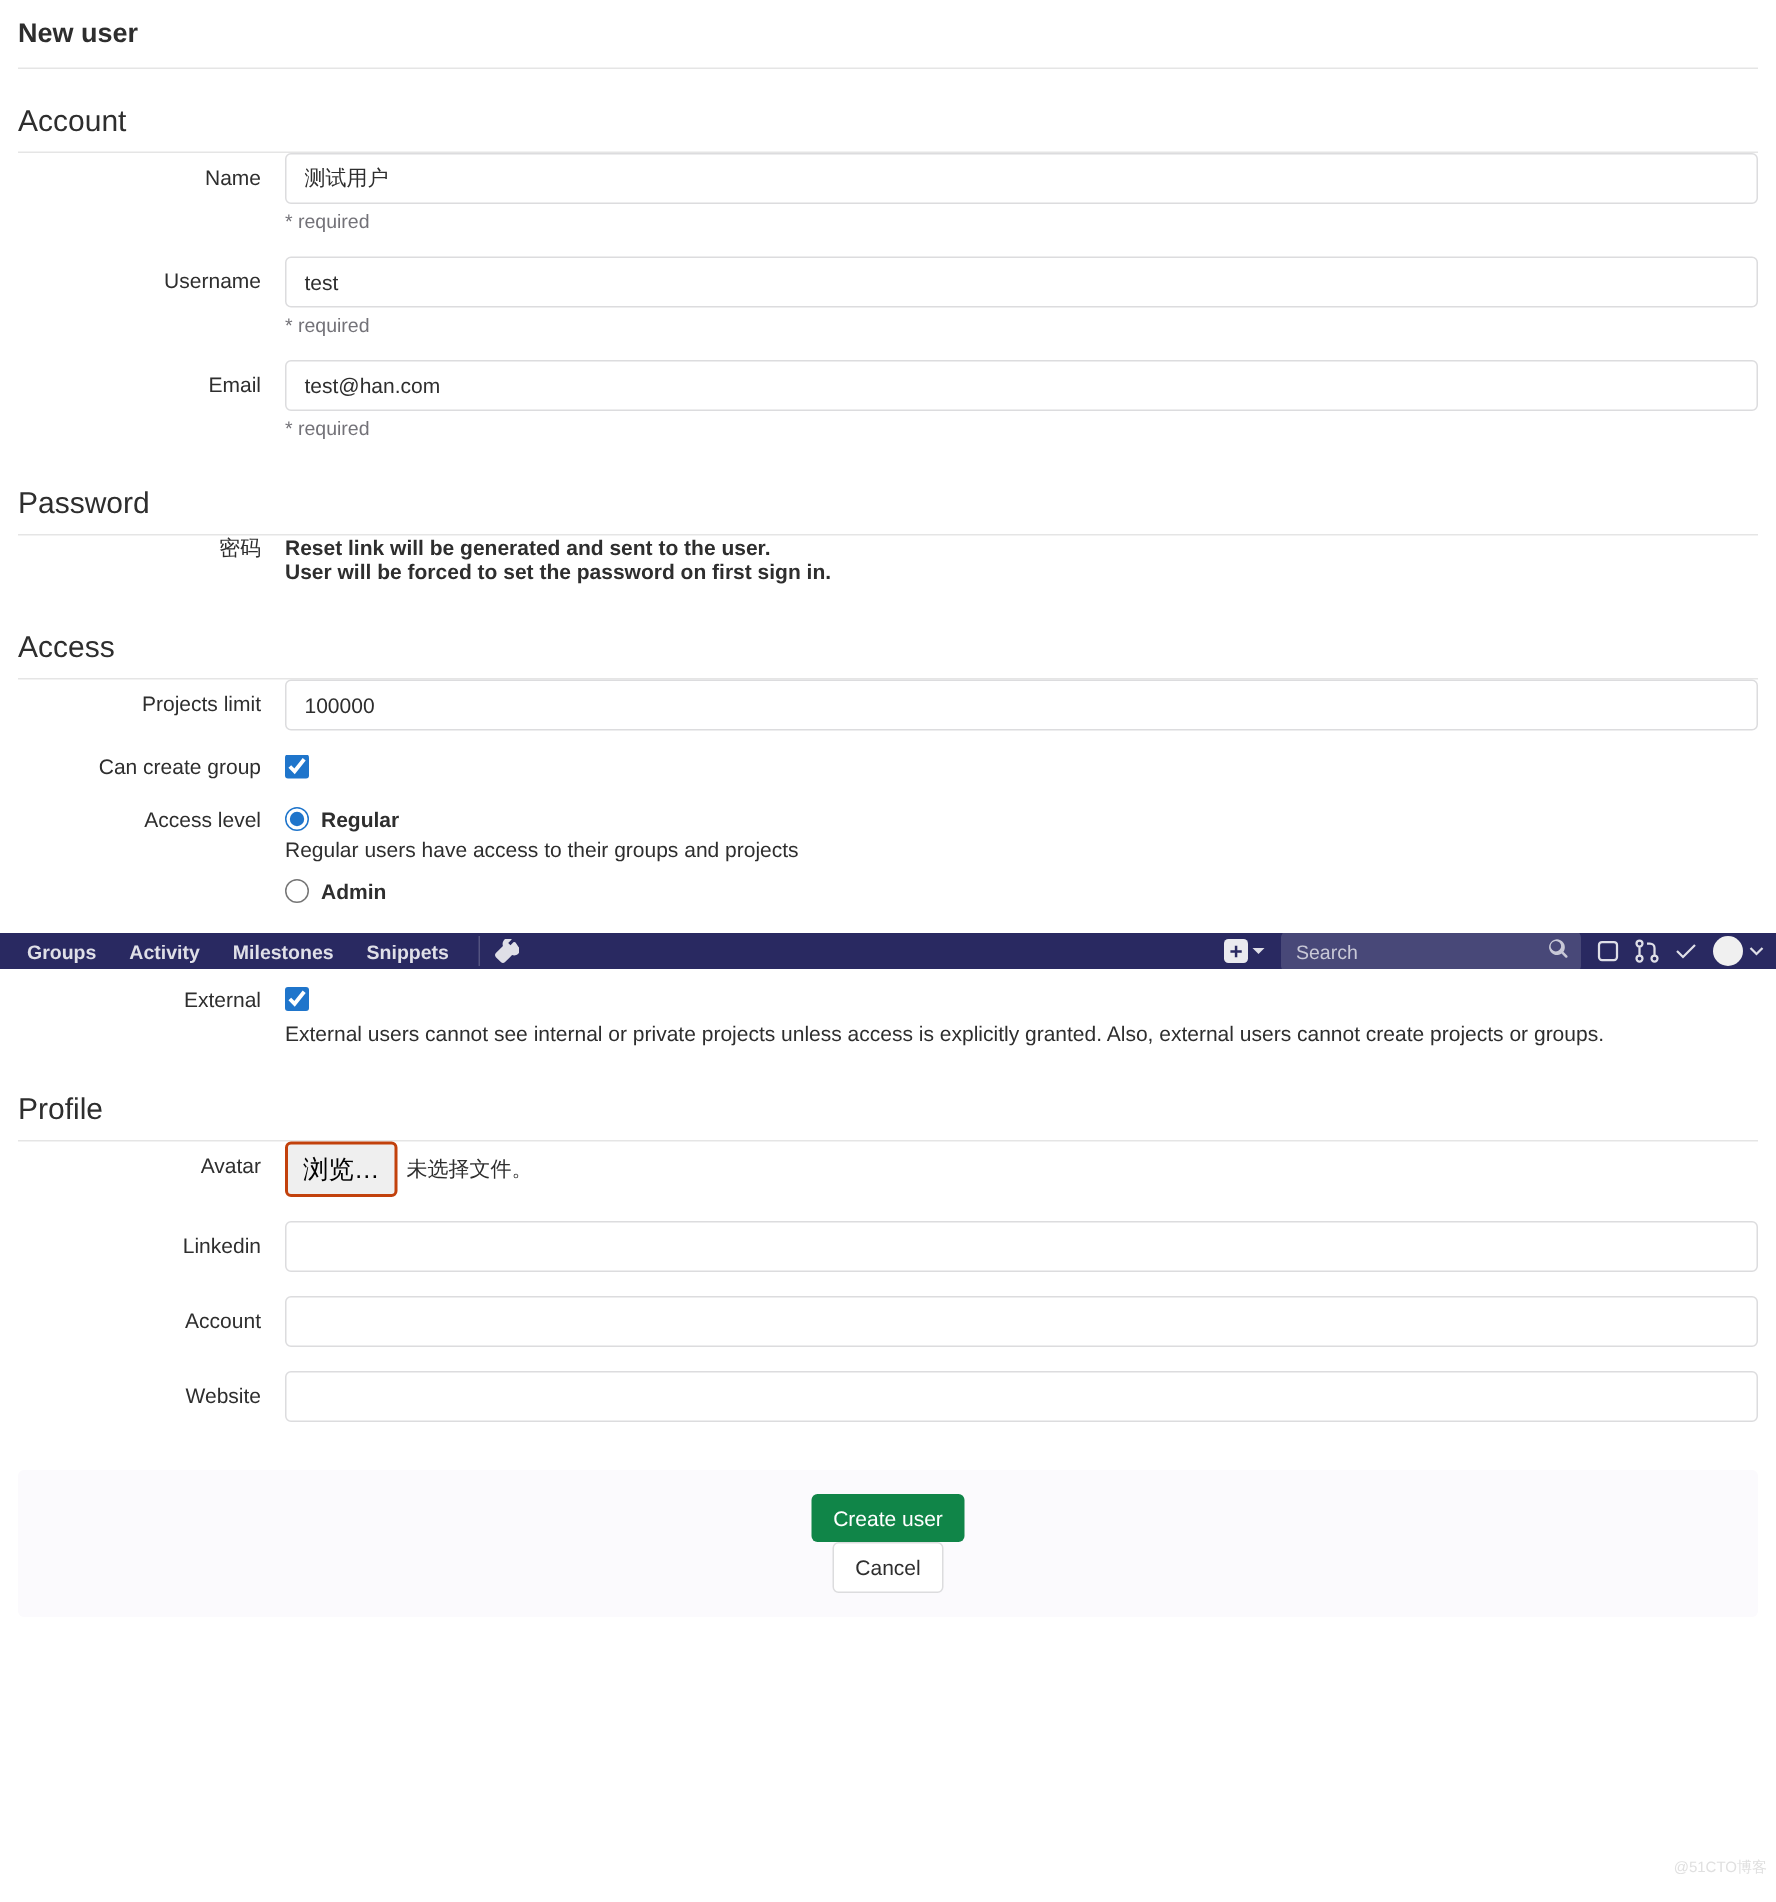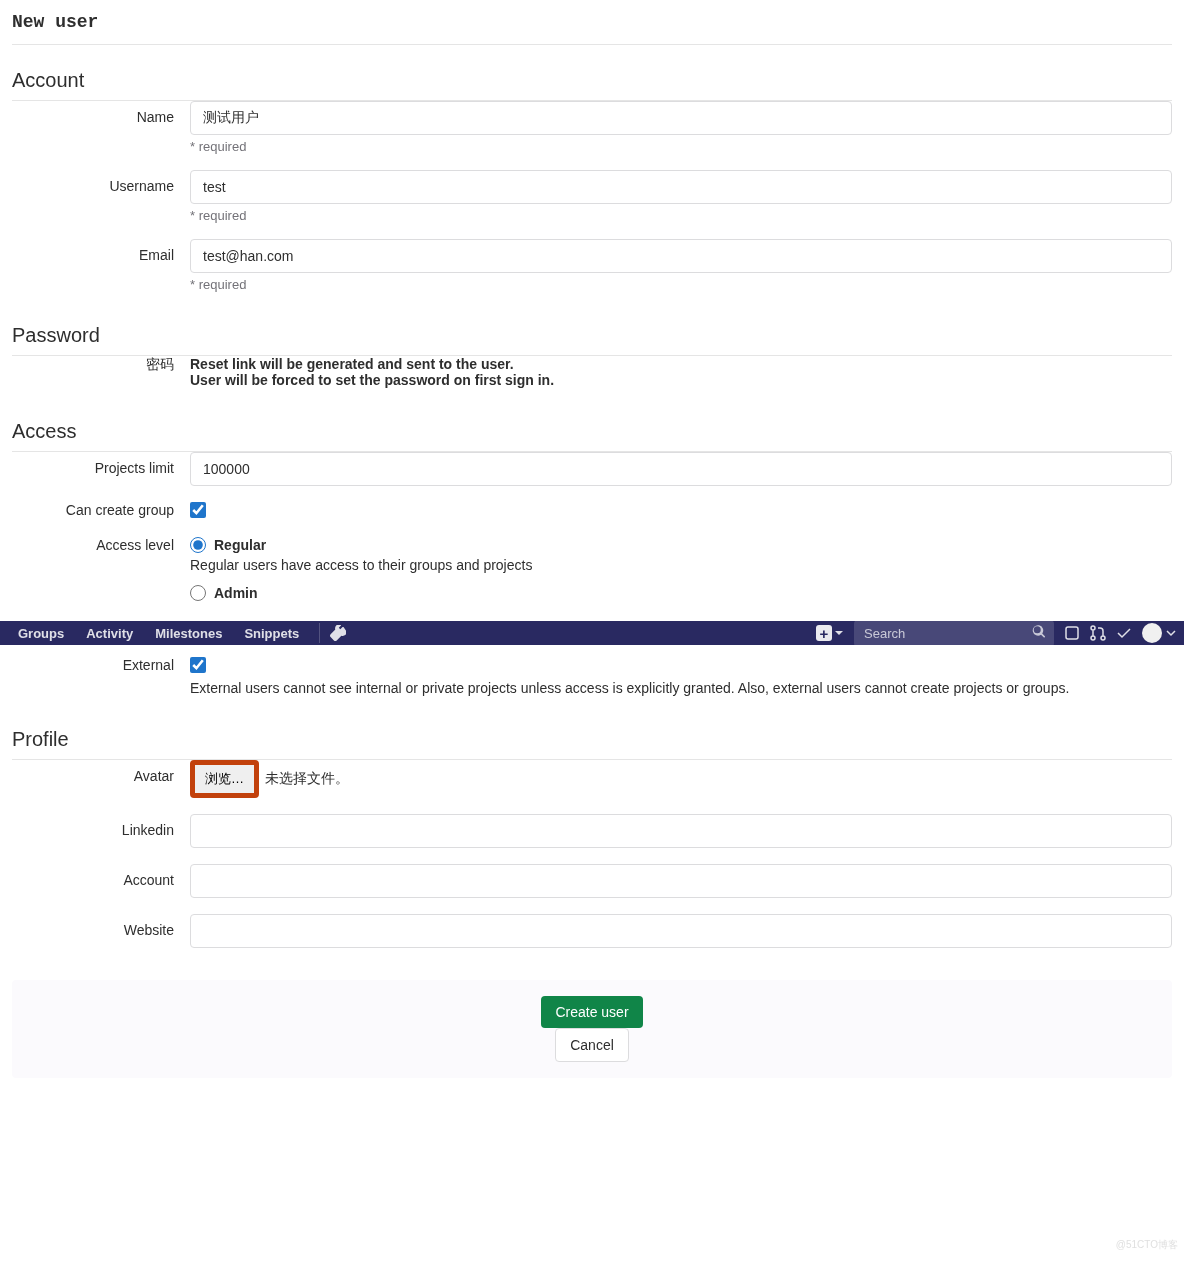--- a/index.html
+++ b/index.html
@@ -10,21 +10,20 @@
       background: #fff;
       width: 1184px;
     }
     .container { padding: 12px; }
     h3.page-title {
       font-size: 18px;
       font-weight: 600;
       padding-bottom: 12px;
       border-bottom: 1px solid #e5e5e5;
       margin-bottom: 24px;
-      font-family: Liberation Mono, monospace;
     }
     h2.section-title {
       font-size: 20px;
       font-weight: 500;
       padding-bottom: 8px;
       border-bottom: 1px solid #e5e5e5;
       color: #2e2e2e;
     }
     .section { margin-bottom: 32px; }
     .form-row {
@@ -73,24 +72,24 @@
     .radio-label { font-weight: 600; }
     .radio-desc { color: #2e2e2e; margin-bottom: 12px; }
     input[type="checkbox"] {
       width: 16px;
       height: 16px;
       accent-color: #1f75cb;
     }
     .checkbox-desc { margin-top: 4px; }
     .file-btn {
       padding: 5px 10px;
-      border: 5px solid #c2410c;
+      border: 2px solid #c2410c;
       background: #efefef;
       border-radius: 4px;
-      font-size: 13px;
+      font-size: 17px;
       cursor: pointer;
     }
     .file-text { margin-left: 6px; }
     .actions-bar {
       background: #fbfafd;
       padding: 16px;
       display: flex;
       justify-content: space-between;
       align-items: center;
       border-radius: 4px;

